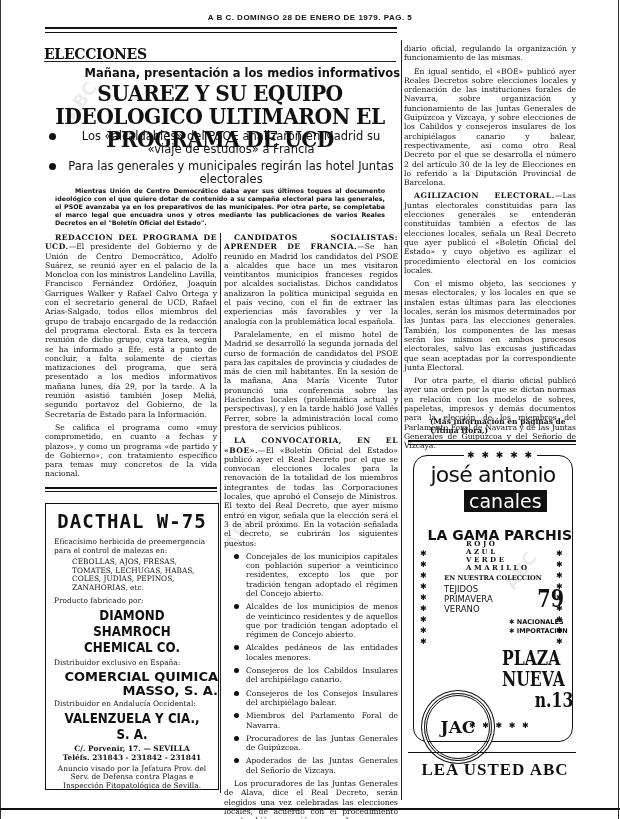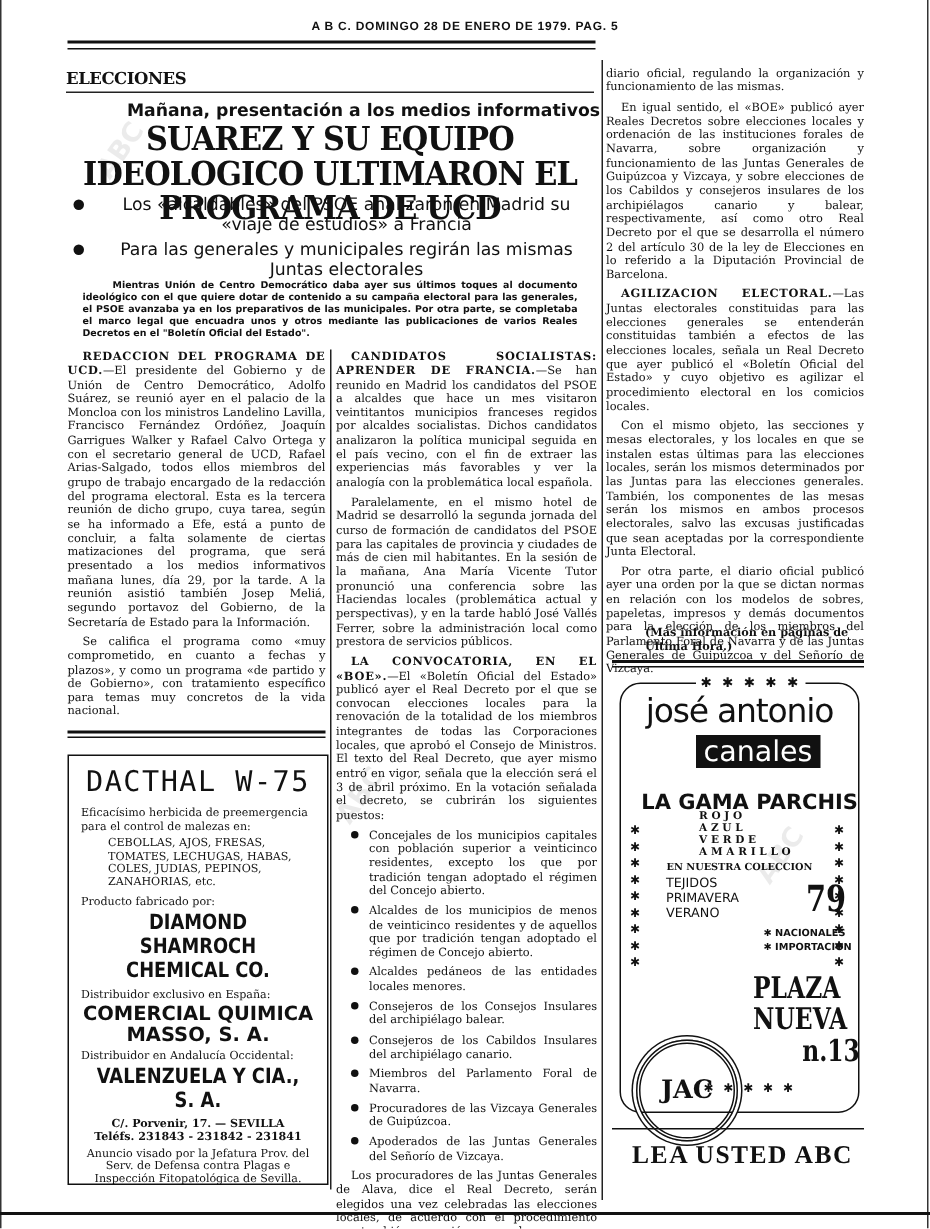--- a/index.html
+++ b/index.html
@@ -1,41 +1,41 @@
 <!DOCTYPE html>
 <html><head>
 <meta charset="utf-8">
 <style>
   html,body{margin:0;padding:0;background:#fff;}
   body{width:620px;height:819px;position:relative;overflow:hidden;color:#111;font-family:"DejaVu Serif",serif;}
   .abs{position:absolute;}
   .folio{left:0;top:13px;width:620px;text-align:center;font-family:Liberation Sans, sans-serif;font-size:8px;font-weight:bold;letter-spacing:0.5px;}
   .folio-rule{left:45px;top:27px;width:352px;height:3px;border-top:2px solid #111;border-bottom:1px solid #111;}
-  .section{left:44px;top:46px;font-family:"DejaVu Serif",serif;font-size:11px;font-weight:bold;letter-spacing:-0.3px;}
+  .section{left:44px;top:46px;font-family:"DejaVu Serif",serif;font-size:14px;font-weight:bold;letter-spacing:-0.3px;}
   .section-rule{left:44px;top:61px;width:352px;border-top:1px solid #222;}
   .kicker{left:40px;top:66px;width:360px;text-align:right;font-family:"DejaVu Sans",sans-serif;font-weight:bold;font-size:11.5px;}
   .headline{left:40px;top:82px;width:360px;text-align:center;font-family:"DejaVu Serif",serif;font-weight:bold;font-size:22px;line-height:23px;letter-spacing:-0.6px;transform:scaleX(0.92);transform-origin:center top;}
   .bullets{left:45px;top:130px;width:350px;font-family:"DejaVu Sans",sans-serif;font-size:11.5px;line-height:13px;}
   .bullet{position:relative;padding-left:22px;margin-bottom:4px;text-align:center;}
   .bullet .dot{position:absolute;left:4px;top:3px;width:7px;height:7px;border-radius:50%;background:#111;}
   .lead{left:55px;top:187px;width:330px;font-family:"DejaVu Sans",sans-serif;font-size:6.3px;font-weight:bold;line-height:8px;text-align:justify;text-indent:20px;}
   .col{font-family:"DejaVu Serif",serif;font-size:7.6px;line-height:9.3px;text-align:justify;}
   .col p{margin:0 0 4px 0;text-indent:10px;}
   .col b{letter-spacing:0.5px;}
   .col1{left:45px;top:233px;width:172px;}
   .col2{left:224px;top:233px;width:174px;}
   .col3{left:404px;top:44px;width:172px;}
   .vrule{border-left:1px solid #222;}
   .hr2{border-top:2px solid #111;border-bottom:1px solid #111;height:2px;}
   .listitem{position:relative;padding-left:22px;text-indent:0 !important;}
   .listitem .ldot{position:absolute;left:10px;top:2px;width:5px;height:5px;border-radius:50%;background:#111;}
   .more{left:430px;top:417px;width:150px;font-family:"DejaVu Serif",serif;font-size:7.5px;font-weight:bold;line-height:9px;}
   
   .ad1{left:45px;top:503px;width:172px;height:285px;border:1.5px solid #111;}
-  .ad1 .t1{font-family:"DejaVu Sans Mono",monospace;font-weight:normal;font-size:19px;text-align:center;margin-top:6px;letter-spacing:1px;}
+  .ad1 .t1{font-family:"DejaVu Sans Mono",monospace;font-weight:bold;font-size:19px;text-align:center;margin-top:6px;letter-spacing:1px;}
   .ad1 .txt{font-family:"DejaVu Serif",serif;font-size:7.4px;line-height:8.6px;padding:0 8px;}
   .ad1 .crops{padding-left:26px;padding-right:6px;font-size:7.4px;line-height:8.6px;font-family:"DejaVu Serif",serif;}
   .ad1 .big{font-family:"DejaVu Sans",sans-serif;font-weight:bold;font-size:14px;text-align:center;line-height:16px;transform:scaleX(0.85);}
   .ad1 .big2{font-family:"DejaVu Sans",sans-serif;font-weight:bold;font-size:13px;text-align:center;line-height:14px;}
   .ad1 .c{text-align:center;}
   
   .ad2{left:413px;top:455px;width:158px;height:285px;border:1.5px solid #111;border-radius:14px;}
   .ad2 .stars-top{position:absolute;left:50px;top:-6px;background:#fff;padding:0 3px;font-size:9px;letter-spacing:2px;}
   .ad2 .jose{position:absolute;left:0;top:6px;width:158px;text-align:center;font-family:"DejaVu Sans",sans-serif;font-size:22px;letter-spacing:-0.8px;}
   .ad2 .canales{position:absolute;left:50px;top:34px;background:#111;color:#fff;font-family:"DejaVu Sans",sans-serif;font-size:19px;padding:0 5px;line-height:22px;}
@@ -66,59 +66,59 @@
 <div class="abs folio-rule"></div>
 
 <div class="abs section">ELECCIONES</div>
 <div class="abs section-rule"></div>
 
 <div class="abs kicker">Mañana, presentación a los medios informativos</div>
 <div class="abs headline">SUAREZ Y SU EQUIPO IDEOLOGICO ULTIMARON EL PROGRAMA DE UCD</div>
 
 <div class="abs bullets">
   <div class="bullet"><span class="dot"></span><span>Los «alcaldables» del PSOE analizaron en Madrid su «viaje de estudios» a Francia</span></div>
-  <div class="bullet"><span class="dot"></span><span>Para las generales y municipales regirán las mismas Juntas electorales</span></div>
+  <div class="bullet"><span class="dot"></span><span>Para las generales y municipales regirán las hotel Juntas electorales</span></div>
 </div>
 
 <div class="abs lead">Mientras Unión de Centro Democrático daba ayer sus últimos toques al documento ideológico con el que quiere dotar de contenido a su campaña electoral para las generales, el PSOE avanzaba ya en los preparativos de las municipales. Por otra parte, se completaba el marco legal que encuadra unos y otros mediante las publicaciones de varios Reales Decretos en el "Boletín Oficial del Estado".</div>
 
 <div class="abs col col1">
   <p><b>REDACCION DEL PROGRAMA DE UCD.</b><span>—El presidente del Gobierno y de Unión de Centro Democrático, Adolfo Suárez, se reunió ayer en el palacio de la Moncloa con los ministros Landelino Lavilla, Francisco Fernández Ordóñez, Joaquín Garrigues Walker y Rafael Calvo Ortega y con el secretario general de UCD, Rafael Arias-Salgado, todos ellos miembros del grupo de trabajo encargado de la redacción del programa electoral. Esta es la tercera reunión de dicho grupo, cuya tarea, según se ha informado a Efe, está a punto de concluir, a falta solamente de ciertas matizaciones del programa, que será presentado a los medios informativos mañana lunes, día 29, por la tarde. A la reunión asistió también Josep Meliá, segundo portavoz del Gobierno, de la Secretaría de Estado para la Información.</span></p>
   <p>Se califica el programa como «muy comprometido, en cuanto a fechas y plazos», y como un programa «de partido y de Gobierno», con tratamiento específico para temas muy concretos de la vida nacional.</p>
 </div>
 <div class="abs hr2" style="left:45px;top:487px;width:172px;"></div>
 
 <div class="abs ad1">
   <div class="t1">DACTHAL W-75</div>
   <div class="txt" style="margin-top:6px;">Eficacísimo herbicida de preemergencia para el control de malezas en:</div>
   <div class="crops" style="margin-top:3px;">CEBOLLAS, AJOS, FRESAS, TOMATES, LECHUGAS, HABAS, COLES, JUDIAS, PEPINOS, ZANAHORIAS, etc.</div>
   <div class="txt" style="margin-top:4px;">Producto fabricado por:</div>
   <div class="big" style="margin-top:2px;">DIAMOND SHAMROCH CHEMICAL CO.</div>
   <div class="txt" style="margin-top:4px;">Distribuidor exclusivo en España:</div>
-  <div class="big2" style="margin-top:2px;">COMERCIAL QUIMICA MASSO, S. A.</div>
+  <div class="big2" style="margin-top:2px;text-align:right;">COMERCIAL QUIMICA MASSO, S. A.</div>
   <div class="txt" style="margin-top:2px;">Distribuidor en Andalucía Occidental:</div>
   <div class="big" style="margin-top:2px;">VALENZUELA Y CIA., S. A.</div>
   <div class="txt c" style="margin-top:3px;font-weight:bold;">C/. Porvenir, 17. — SEVILLA</div>
   <div class="txt c" style="font-weight:bold;">Teléfs. 231843 - 231842 - 231841</div>
   <div class="txt c" style="margin-top:2px;">Anuncio visado por la Jefatura Prov. del Serv. de Defensa contra Plagas e Inspección Fitopatológica de Sevilla.</div>
 </div>
 
 <div class="abs vrule" style="left:220px;top:233px;height:560px;"></div>
 
 <div class="abs col col2">
   <p><b>CANDIDATOS SOCIALISTAS: APRENDER DE FRANCIA.</b><span>—Se han reunido en Madrid los candidatos del PSOE a alcaldes que hace un mes visitaron veintitantos municipios franceses regidos por alcaldes socialistas. Dichos candidatos analizaron la política municipal seguida en el país vecino, con el fin de extraer las experiencias más favorables y ver la analogía con la problemática local española.</span></p>
   <p>Paralelamente, en el mismo hotel de Madrid se desarrolló la segunda jornada del curso de formación de candidatos del PSOE para las capitales de provincia y ciudades de más de cien mil habitantes. En la sesión de la mañana, Ana María Vicente Tutor pronunció una conferencia sobre las Haciendas locales (problemática actual y perspectivas), y en la tarde habló José Vallés Ferrer, sobre la administración local como prestora de servicios públicos.</p>
   <p><b>LA CONVOCATORIA, EN EL «BOE».</b><span>—El «Boletín Oficial del Estado» publicó ayer el Real Decreto por el que se convocan elecciones locales para la renovación de la totalidad de los miembros integrantes de todas las Corporaciones locales, que aprobó el Consejo de Ministros. El texto del Real Decreto, que ayer mismo entró en vigor, señala que la elección será el 3 de abril próximo. En la votación señalada el decreto, se cubrirán los siguientes puestos:</span></p>
   <p class="listitem"><span class="ldot"></span><span>Concejales de los municipios capitales con población superior a veinticinco residentes, excepto los que por tradición tengan adoptado el régimen del Concejo abierto.</span></p>
   <p class="listitem"><span class="ldot"></span><span>Alcaldes de los municipios de menos de veinticinco residentes y de aquellos que por tradición tengan adoptado el régimen de Concejo abierto.</span></p>
   <p class="listitem"><span class="ldot"></span><span>Alcaldes pedáneos de las entidades locales menores.</span></p>
+  <p class="listitem"><span class="ldot"></span><span>Consejeros de los Cabildos Insulares del archipiélago canario.</span></p>
   <p class="listitem"><span class="ldot"></span><span>Consejeros de los Consejos Insulares del archipiélago balear.</span></p>
-  <p class="listitem"><span class="ldot"></span><span>Consejeros de los Cabildos Insulares del archipiélago canario.</span></p>
   <p class="listitem"><span class="ldot"></span><span>Miembros del Parlamento Foral de Navarra.</span></p>
-  <p class="listitem"><span class="ldot"></span><span>Procuradores de las Vizcaya Generales de Guipúzcoa.</span></p>
+  <p class="listitem"><span class="ldot"></span><span>Procuradores de las Juntas Generales de Guipúzcoa.</span></p>
   <p class="listitem"><span class="ldot"></span><span>Apoderados de las Juntas Generales del Señorío de Vizcaya.</span></p>
   <p>Los procuradores de las Juntas Generales de Alava, dice el Real Decreto, serán elegidos una vez celebradas las elecciones locales, de acuerdo con el procedimiento que también apareció ayer en el</p>
 </div>
 
 <div class="abs vrule" style="left:401px;top:40px;height:760px;"></div>
 
 <div class="abs col col3">
   <p style="text-indent:0">diario oficial, regulando la organización y funcionamiento de las mismas.</p>
   <p>En igual sentido, el «BOE» publicó ayer Reales Decretos sobre elecciones locales y ordenación de las instituciones forales de Navarra, sobre organización y funcionamiento de las Juntas Generales de Guipúzcoa y Vizcaya, y sobre elecciones de los Cabildos y consejeros insulares de los archipiélagos canario y balear, respectivamente, así como otro Real Decreto por el que se desarrolla el número 2 del artículo 30 de la ley de Elecciones en lo referido a la Diputación Provincial de Barcelona.</p>
   <p><b>AGILIZACION ELECTORAL.</b><span>—Las Juntas electorales constituidas para las elecciones generales se entenderán constituidas también a efectos de las elecciones locales, señala un Real Decreto que ayer publicó el «Boletín Oficial del Estado» y cuyo objetivo es agilizar el procedimiento electoral en los comicios locales.</span></p>

